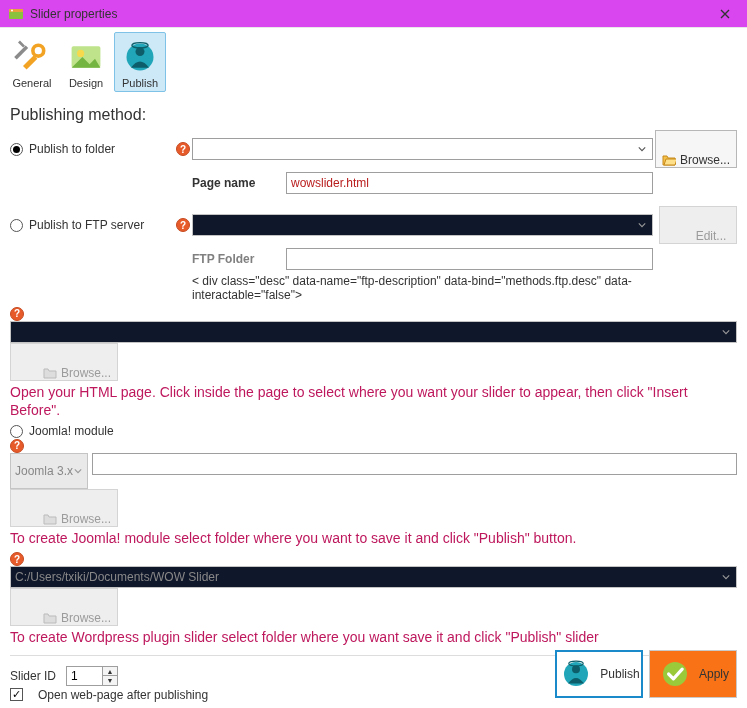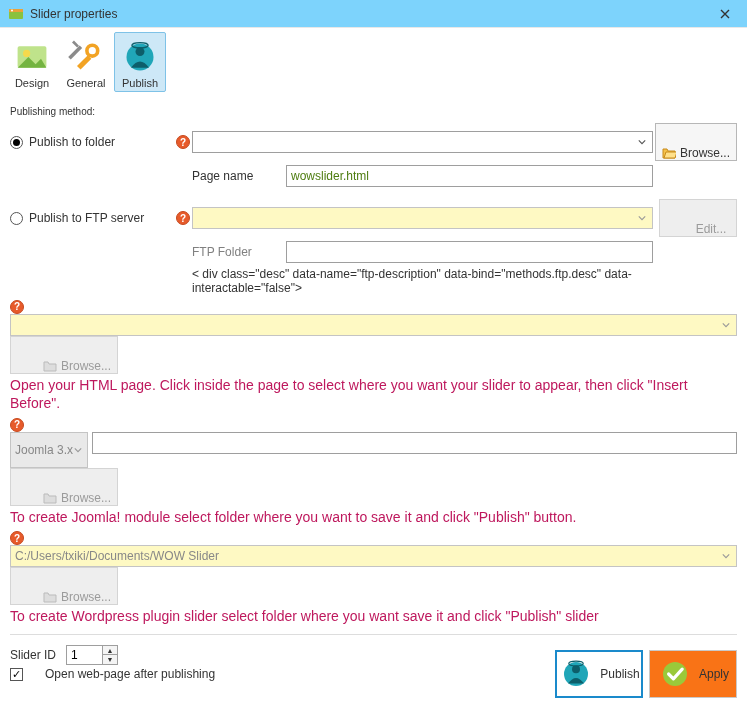--- a/index.html
+++ b/index.html
@@ -10,21 +10,21 @@
     font-size:12px;
     background:#fff;
     color:#333;
     overflow:hidden;
   }
   .titlebar {
     height:28px;
     display:flex; align-items:center;
     padding:0 8px;
     border-bottom:1px solid #e8e8e8;
-    background:#7dd3fc;
+    background:#d946ef;
   }
   .titlebar .app-icon {
     width:16px; height:16px; margin-right:6px;
     display:inline-flex; align-items:center; justify-content:center;
   }
   .titlebar .title { flex:1; font-size:12px; color:#333; }
   .titlebar .close { width:28px; text-align:center; font-size:14px; color:#333; padding:2px 0;}
 
   .toolbar {
     display:flex; padding:4px 6px 2px 6px;
@@ -39,61 +39,61 @@
   }
   .tool.selected {
     background:#cde8f7;
     border:1px solid #7ec2e7;
   }
   .tool .ticon { width:40px; height:40px; display:flex; align-items:center; justify-content:center; }
 
   .content {
     padding:6px 10px 6px 10px;
   }
-  .section-label { font-size:10px; color:#333; margin:6px 0 6px 0; }
+  .section-label { font-size:16px; color:#333; margin:6px 0 6px 0; }
 
   .grid { display:grid; grid-template-columns: 162px 12px 1fr 80px; column-gap:4px; row-gap:4px; align-items:center; }
   .radio-row { display:flex; align-items:center; gap:6px; }
   .radio { width:13px; height:13px; border:1px solid #555; border-radius:50%; display:inline-flex; align-items:center; justify-content:center; background:#fff; }
   .radio.checked::after { content:""; width:7px; height:7px; border-radius:50%; background:#000; display:block; }
   .help {
     width:14px; height:14px; border-radius:50%;
     background:#e75b2b; color:#fff;
     display:inline-flex; align-items:center; justify-content:center;
     font-weight:bold; font-size:10px;
     border:1px solid #c64a20;
   }
   input[type=text].field, .combo {
     width:100%; height:22px;
     border:1px solid #9e9e9e;
     padding:0 4px; font-size:12px;
-    background:#fff; color:#4d7c0f;
+    background:#fff; color:#b91c1c;
   }
   .combo { display:flex; align-items:center; position:relative; padding-right:18px; }
   .combo .caret {
     position:absolute; right:2px; top:2px; bottom:2px; width:16px;
     display:flex; align-items:center; justify-content:center;
     color:#555;
     border-left: none;
   }
   .combo .caret svg { width:8px; height:8px; }
   .combo.disabled, input.disabled {
-    background:#fef9c3; color:#888; border-color:#c4c4c4;
+    background:#0f172a; color:#888; border-color:#c4c4c4;
   }
   .btn {
     height:38px; min-width:78px;
     border:1px solid #b7b7b7; background:#f6f6f6;
     display:inline-flex; align-items:flex-end; justify-content:center; gap:4px;
     font-size:12px; color:#333; padding:0 6px;
     white-space:nowrap;
   }
   .btn.disabled { background:#eee; color:#9b9b9b; border-color:#d4d4d4;padding-left:32px; }
   .btn .bicon { width:14px; height:14px; display:inline-flex; align-items:center; justify-content:center; }
   .desc { font-size:14px; color:#be185d; grid-column: 3 / span 2; line-height:1.35; }
-  .sublabel { font-size:12px; color:#808080; }
+  .sublabel { font-size:12px; color:#808080;font-weight:bold; }
 
   .small-combo {
     width:78px; height:36px; background:#e9e9e9; border:1px solid #c4c4c4;
     display:inline-flex; align-items:center; padding:0 4px; color:#888; font-size:12px; position:relative;
   }
   .small-combo .caret { position:absolute; right:2px; top:0; bottom:0; width:14px; display:flex; align-items:center; justify-content:center; }
 
   .divider { border:0; border-top:1px solid #ddd; margin:8px 0 10px 0; grid-column:1 / -1; }
 
   .spinner {
@@ -136,41 +136,41 @@
   </span>
   <span class="title">Slider properties</span>
   <span class="close">
     <svg width="10" height="10" viewBox="0 0 10 10">
         <path d="M1 1 L9 9 M9 1 L1 9" stroke="#333" stroke-width="1.4"></path>
       </svg>
   </span>
 </div>
 
 <div class="toolbar">
-  <div class="tool">
-    <span class="ticon">
-      <svg viewBox="0 0 40 40" width="36" height="36">
-        <rect x="4" y="8" width="32" height="24" rx="2" fill="#bfe38b"></rect>
-        <circle cx="14" cy="16" r="4" fill="#f6d94c"></circle>
-        <path d="M4 32 L16 20 L24 28 L30 22 L36 32 Z" fill="#74b441"></path>
-      </svg>
-    </span>
-    <span>Design</span>
-  </div>
   <div class="tool">
     <span class="ticon">
       <svg viewBox="0 0 40 40" width="36" height="36">
         <path d="M10 30 L22 18 L26 22 L14 34 Z" fill="#f2a324"></path>
         <circle cx="27" cy="13" r="6" fill="none" stroke="#f2a324" stroke-width="4"></circle>
         <rect x="6" y="6" width="4" height="18" transform="rotate(45 8 15)" fill="#8b8b8b"></rect>
         <rect x="4" y="4" width="8" height="3" transform="rotate(45 8 6)" fill="#8b8b8b"></rect>
       </svg>
     </span>
     <span>General</span>
   </div>
+  <div class="tool">
+    <span class="ticon">
+      <svg viewBox="0 0 40 40" width="36" height="36">
+        <rect x="4" y="8" width="32" height="24" rx="2" fill="#bfe38b"></rect>
+        <circle cx="14" cy="16" r="4" fill="#f6d94c"></circle>
+        <path d="M4 32 L16 20 L24 28 L30 22 L36 32 Z" fill="#74b441"></path>
+      </svg>
+    </span>
+    <span>Design</span>
+  </div>
   <div class="tool selected">
     <span class="ticon">
       <svg viewBox="0 0 40 40" width="36" height="36">
         <circle cx="20" cy="20" r="15" fill="#20a6b8"></circle>
         <circle cx="20" cy="14" r="5" fill="#0d5e6a"></circle>
         <path d="M10 32 Q20 18 30 32 Z" fill="#0d5e6a"></path>
         <ellipse cx="20" cy="7" rx="9" ry="3" fill="none" stroke="#0d5e6a" stroke-width="1.5"></ellipse>
       </svg>
     </span>
     <span>Publish</span>
@@ -264,20 +264,24 @@
       </span>
       <span>Browse...</span>
     </button>
 
     <div></div><div></div>
     <div class="desc">Open your HTML page. Click inside the page to select where you want your slider to appear, then click "Insert Before".</div>
 
     <div class="row-spacer"></div>
 
     
+    <div class="radio-row">
+      <span class="radio"></span>
+      <span>Joomla! module</span>
+    </div>
     <span class="help">?</span>
     <div style="display:flex; gap:4px;">
       <div class="small-combo">
         <span>Joomla 3.x</span>
         <span class="caret">
           <svg width="8" height="8" viewBox="0 0 10 10">
             <path d="M1 3 L5 7 L9 3" fill="none" stroke="#999" stroke-width="1.4"></path>
           </svg>
         </span>
       </div>
@@ -329,21 +333,21 @@
         <input type="text" value="1" style="">
         <span class="steppers">
           <div>▲</div>
           <div>▼</div>
         </span>
       </span>
     </div>
     <div></div>
 
     <div></div><div></div>
-    <div style="display:flex; align-items:flex-end; gap:22px; margin-top:2px;">
+    <div style="display:flex; align-items:flex-start; gap:15px; margin-top:2px;">
       <span class="checkbox checked"></span>
       <span>Open web-page after publishing</span>
     </div>
     <div></div>
 
   </div>
 
 <div class="footer">
   <div class="bigbtn primary">
     <span class="bigicon">

